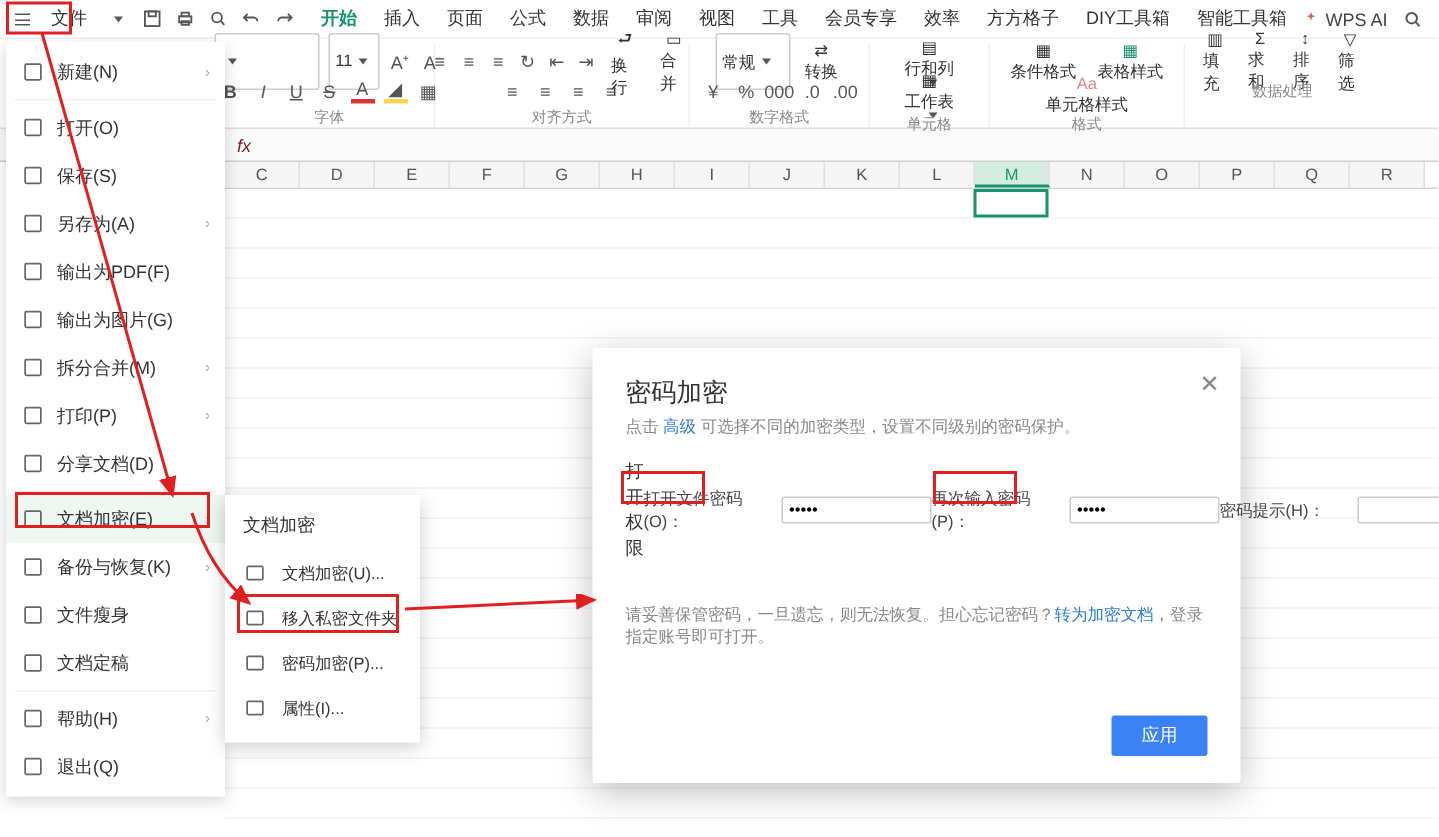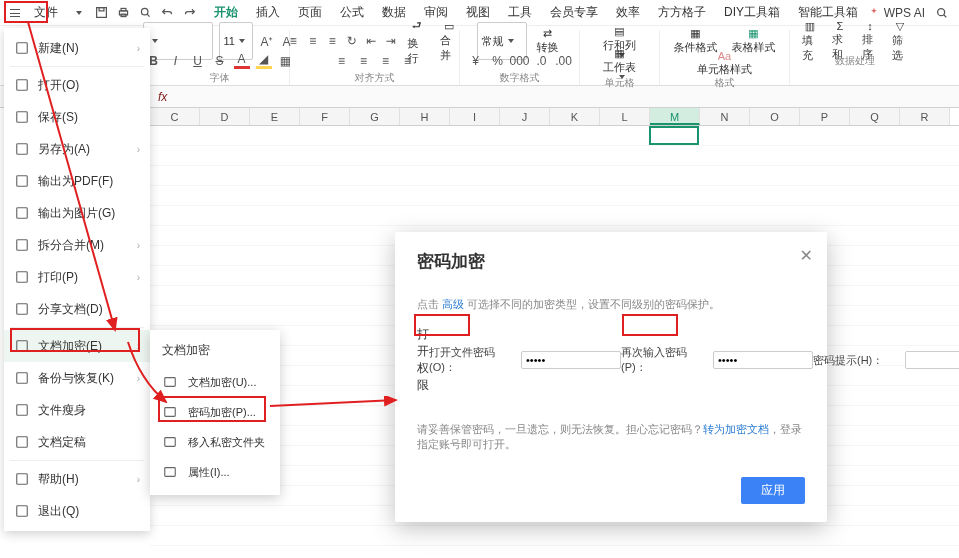--- a/index.html
+++ b/index.html
@@ -51,21 +51,21 @@
   .fm-icon { width:16px; height:16px; display:flex; align-items:center; justify-content:center; color:#666; }
   
   
   .sub-menu { position:absolute; left:150px; top:330px; width:130px; background:#fff; box-shadow: 0 3px 12px rgba(0,0,0,0.2); z-index:11; padding:8px 0;}
   .sub-title { font-size:12px; color:#333; padding:4px 12px 8px; font-weight:500;}
   .sm-item { display:flex; align-items:center; gap:10px; height:30px; padding:0 12px; cursor:pointer; font-size:11px;}
   
   
   .dialog { position:absolute; left:395px; top:232px; width:432px; height:290px; background:#fff; box-shadow: 0 6px 24px rgba(0,0,0,0.25); z-index:12; border-radius:2px; padding:18px 22px; }
   .dialog .close { position:absolute; right:14px; top:14px; cursor:pointer; color:#888; font-size:16px;}
-  .dialog h2 { font-size:17px; font-weight:700; margin-bottom:24px;}
+  .dialog h2 { font-size:17px; font-weight:400; margin-bottom:4px;}
   .dialog .desc { font-size:11px; color:#888; margin-bottom:14px;}
   .dialog .desc a { color:#2d7dd2; text-decoration:none; }
   .perm-lbl { font-size:12px; }
   .form-row { display:flex; align-items:center; gap:6px; margin-bottom:6px; font-size:11px; }
   .form-row label { width:86px; text-align:left; color:#444; }
   .form-row input { width:100px; height:18px; border:1px solid #ccc; border-radius:2px; padding:0 4px; font-size:11px;}
   .form-col { display:flex; flex-direction:row; }
   .form-cols { display:flex; gap:20px; }
   .footnote { font-size:11px; color:#888; margin-top:22px;}
   .footnote a { color:#2d7dd2; text-decoration:none;}
@@ -452,29 +452,29 @@
           </svg>
         </span>
         <span>文档加密(U)...</span>
       </div>
       <div class="sm-item">
         <span class="fm-icon">
           <svg width="14" height="14" viewBox="0 0 16 16" fill="none" stroke="#666" stroke-width="1.3">
             <rect x="2" y="3" width="12" height="10" rx="1"></rect>
           </svg>
         </span>
-        <span>密码加密(P)...</span>
+        <span>移入私密文件夹</span>
       </div>
       <div class="sm-item">
         <span class="fm-icon">
           <svg width="14" height="14" viewBox="0 0 16 16" fill="none" stroke="#666" stroke-width="1.3">
             <rect x="2" y="3" width="12" height="10" rx="1"></rect>
           </svg>
         </span>
-        <span>移入私密文件夹</span>
+        <span>密码加密(P)...</span>
       </div>
       <div class="sm-item">
         <span class="fm-icon">
           <svg width="14" height="14" viewBox="0 0 16 16" fill="none" stroke="#666" stroke-width="1.3">
             <rect x="2" y="3" width="12" height="10" rx="1"></rect>
           </svg>
         </span>
         <span>属性(I)...</span>
       </div>
     </div>

